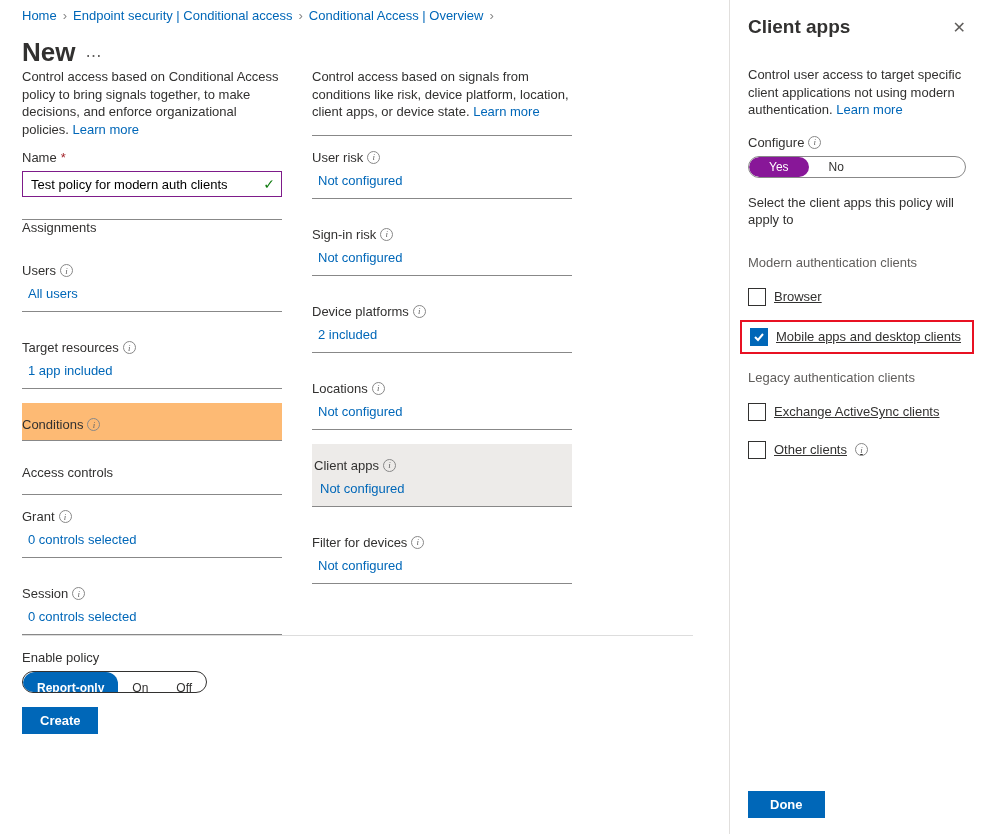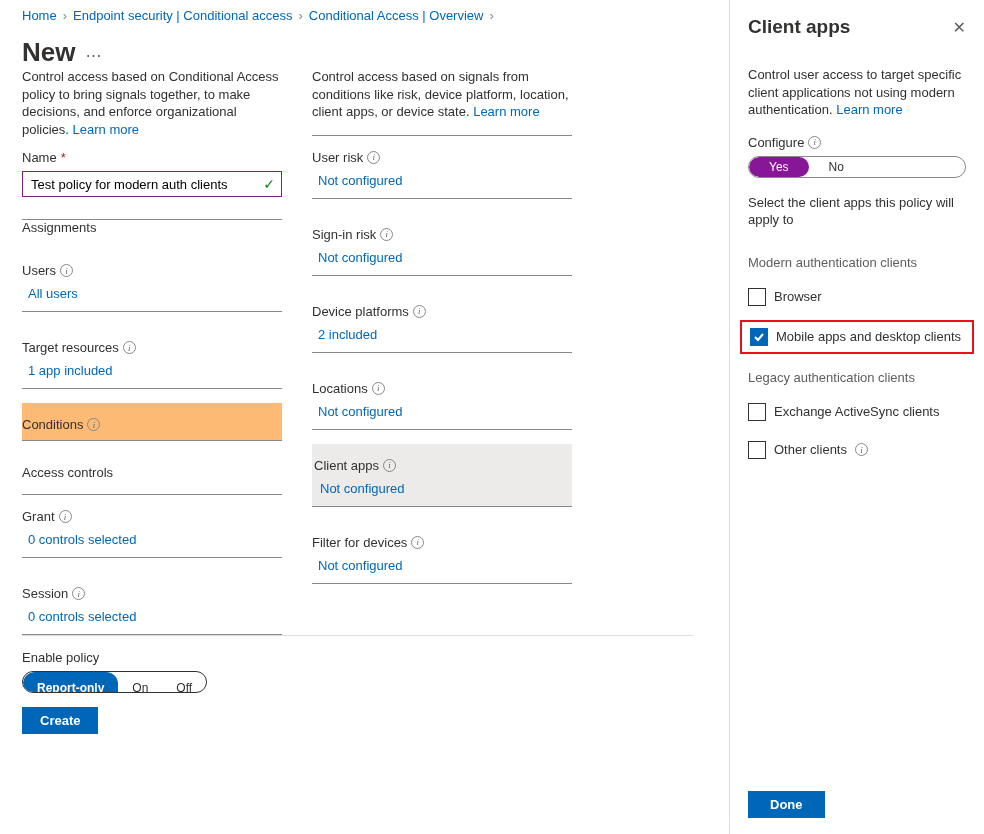--- a/index.html
+++ b/index.html
@@ -174,21 +174,21 @@
   }
   .yesno-pill .seg.active {
     background: #881798;
     color: #fff;
     border-radius: 12px;
   }
 
   .sel-text { font-size: 13px; margin-bottom: 14px; line-height:1.35; }
   .group-label { font-size: 13px; color: #605e5c; margin: 12px 0 8px 0; }
 
-  .chk-row { display: flex; align-items: center; gap: 8px; margin: 10px 0; font-size: 13px; cursor: pointer; }
+  .chk-row { display: flex; align-items: center; gap: 8px; margin: 10px 0; font-size: 13px; cursor: pointer; text-decoration: underline; }
   .chk {
     width: 18px; height: 18px;
     border: 1px solid #323130;
     display: inline-flex;
     align-items: center;
     justify-content: center;
     background: #fff;
     flex-shrink: 0;
   }
   .chk.checked { background: #0067b8; border-color: #0067b8; color: #fff; }

